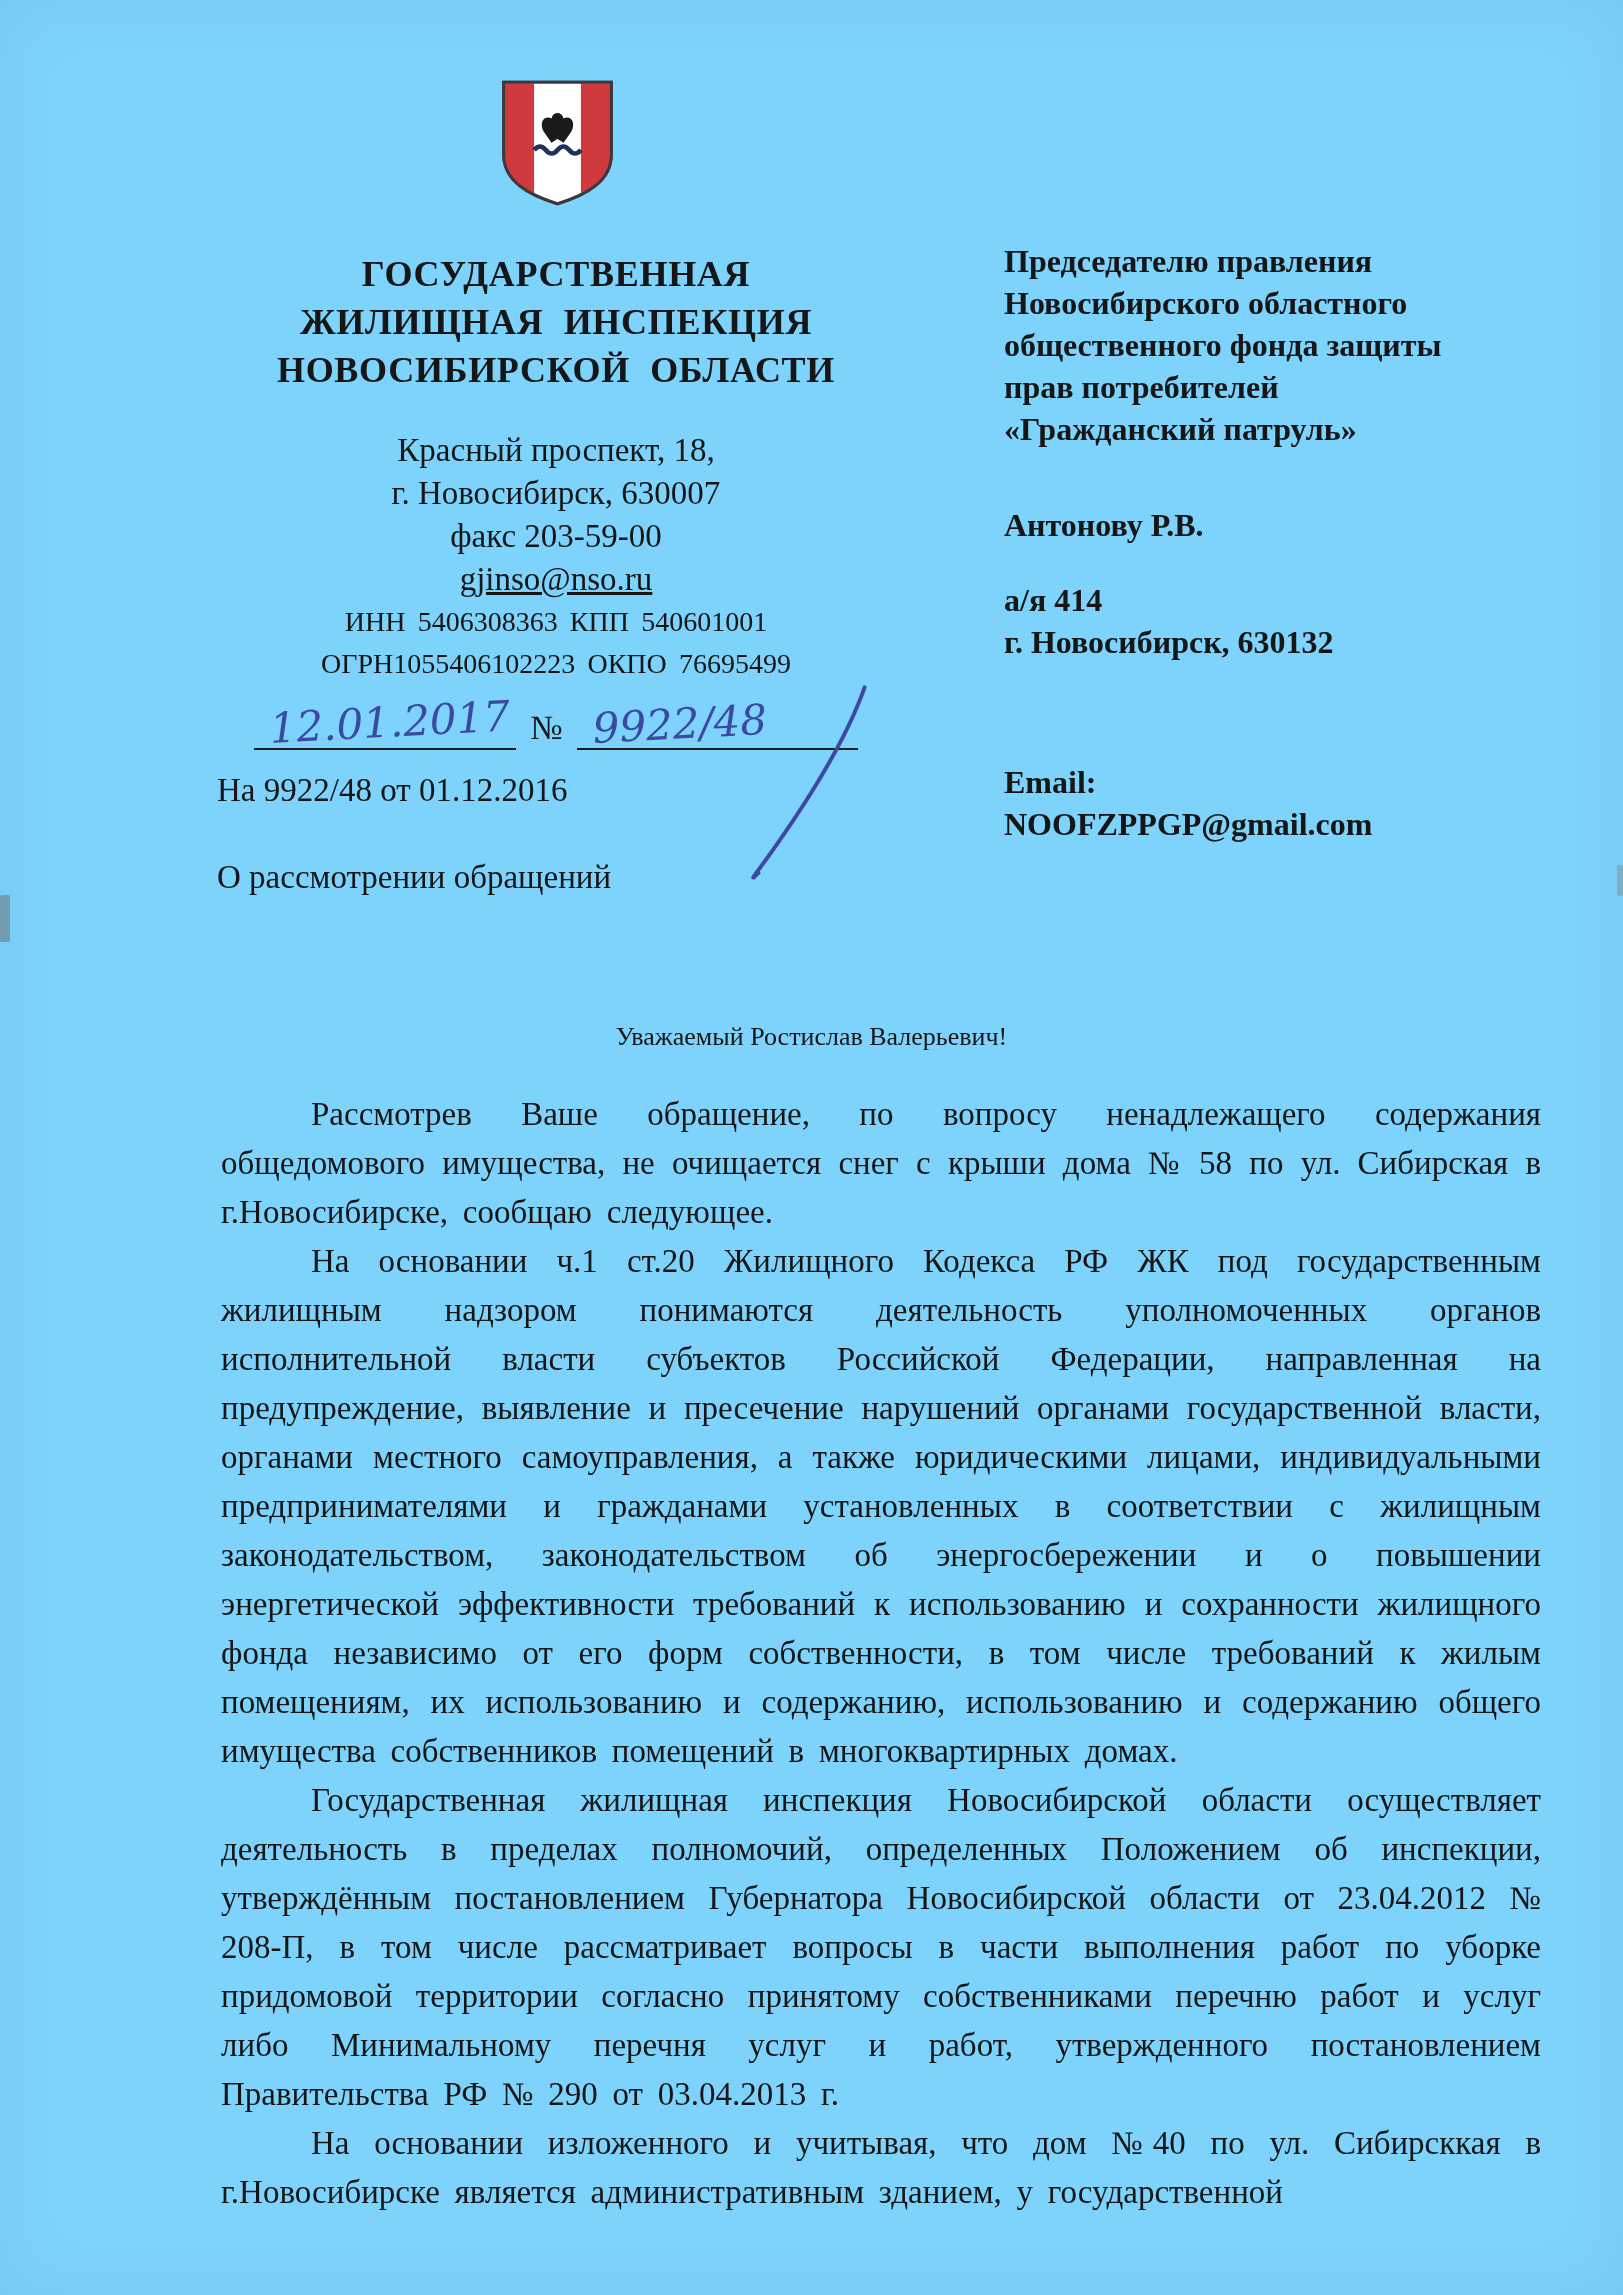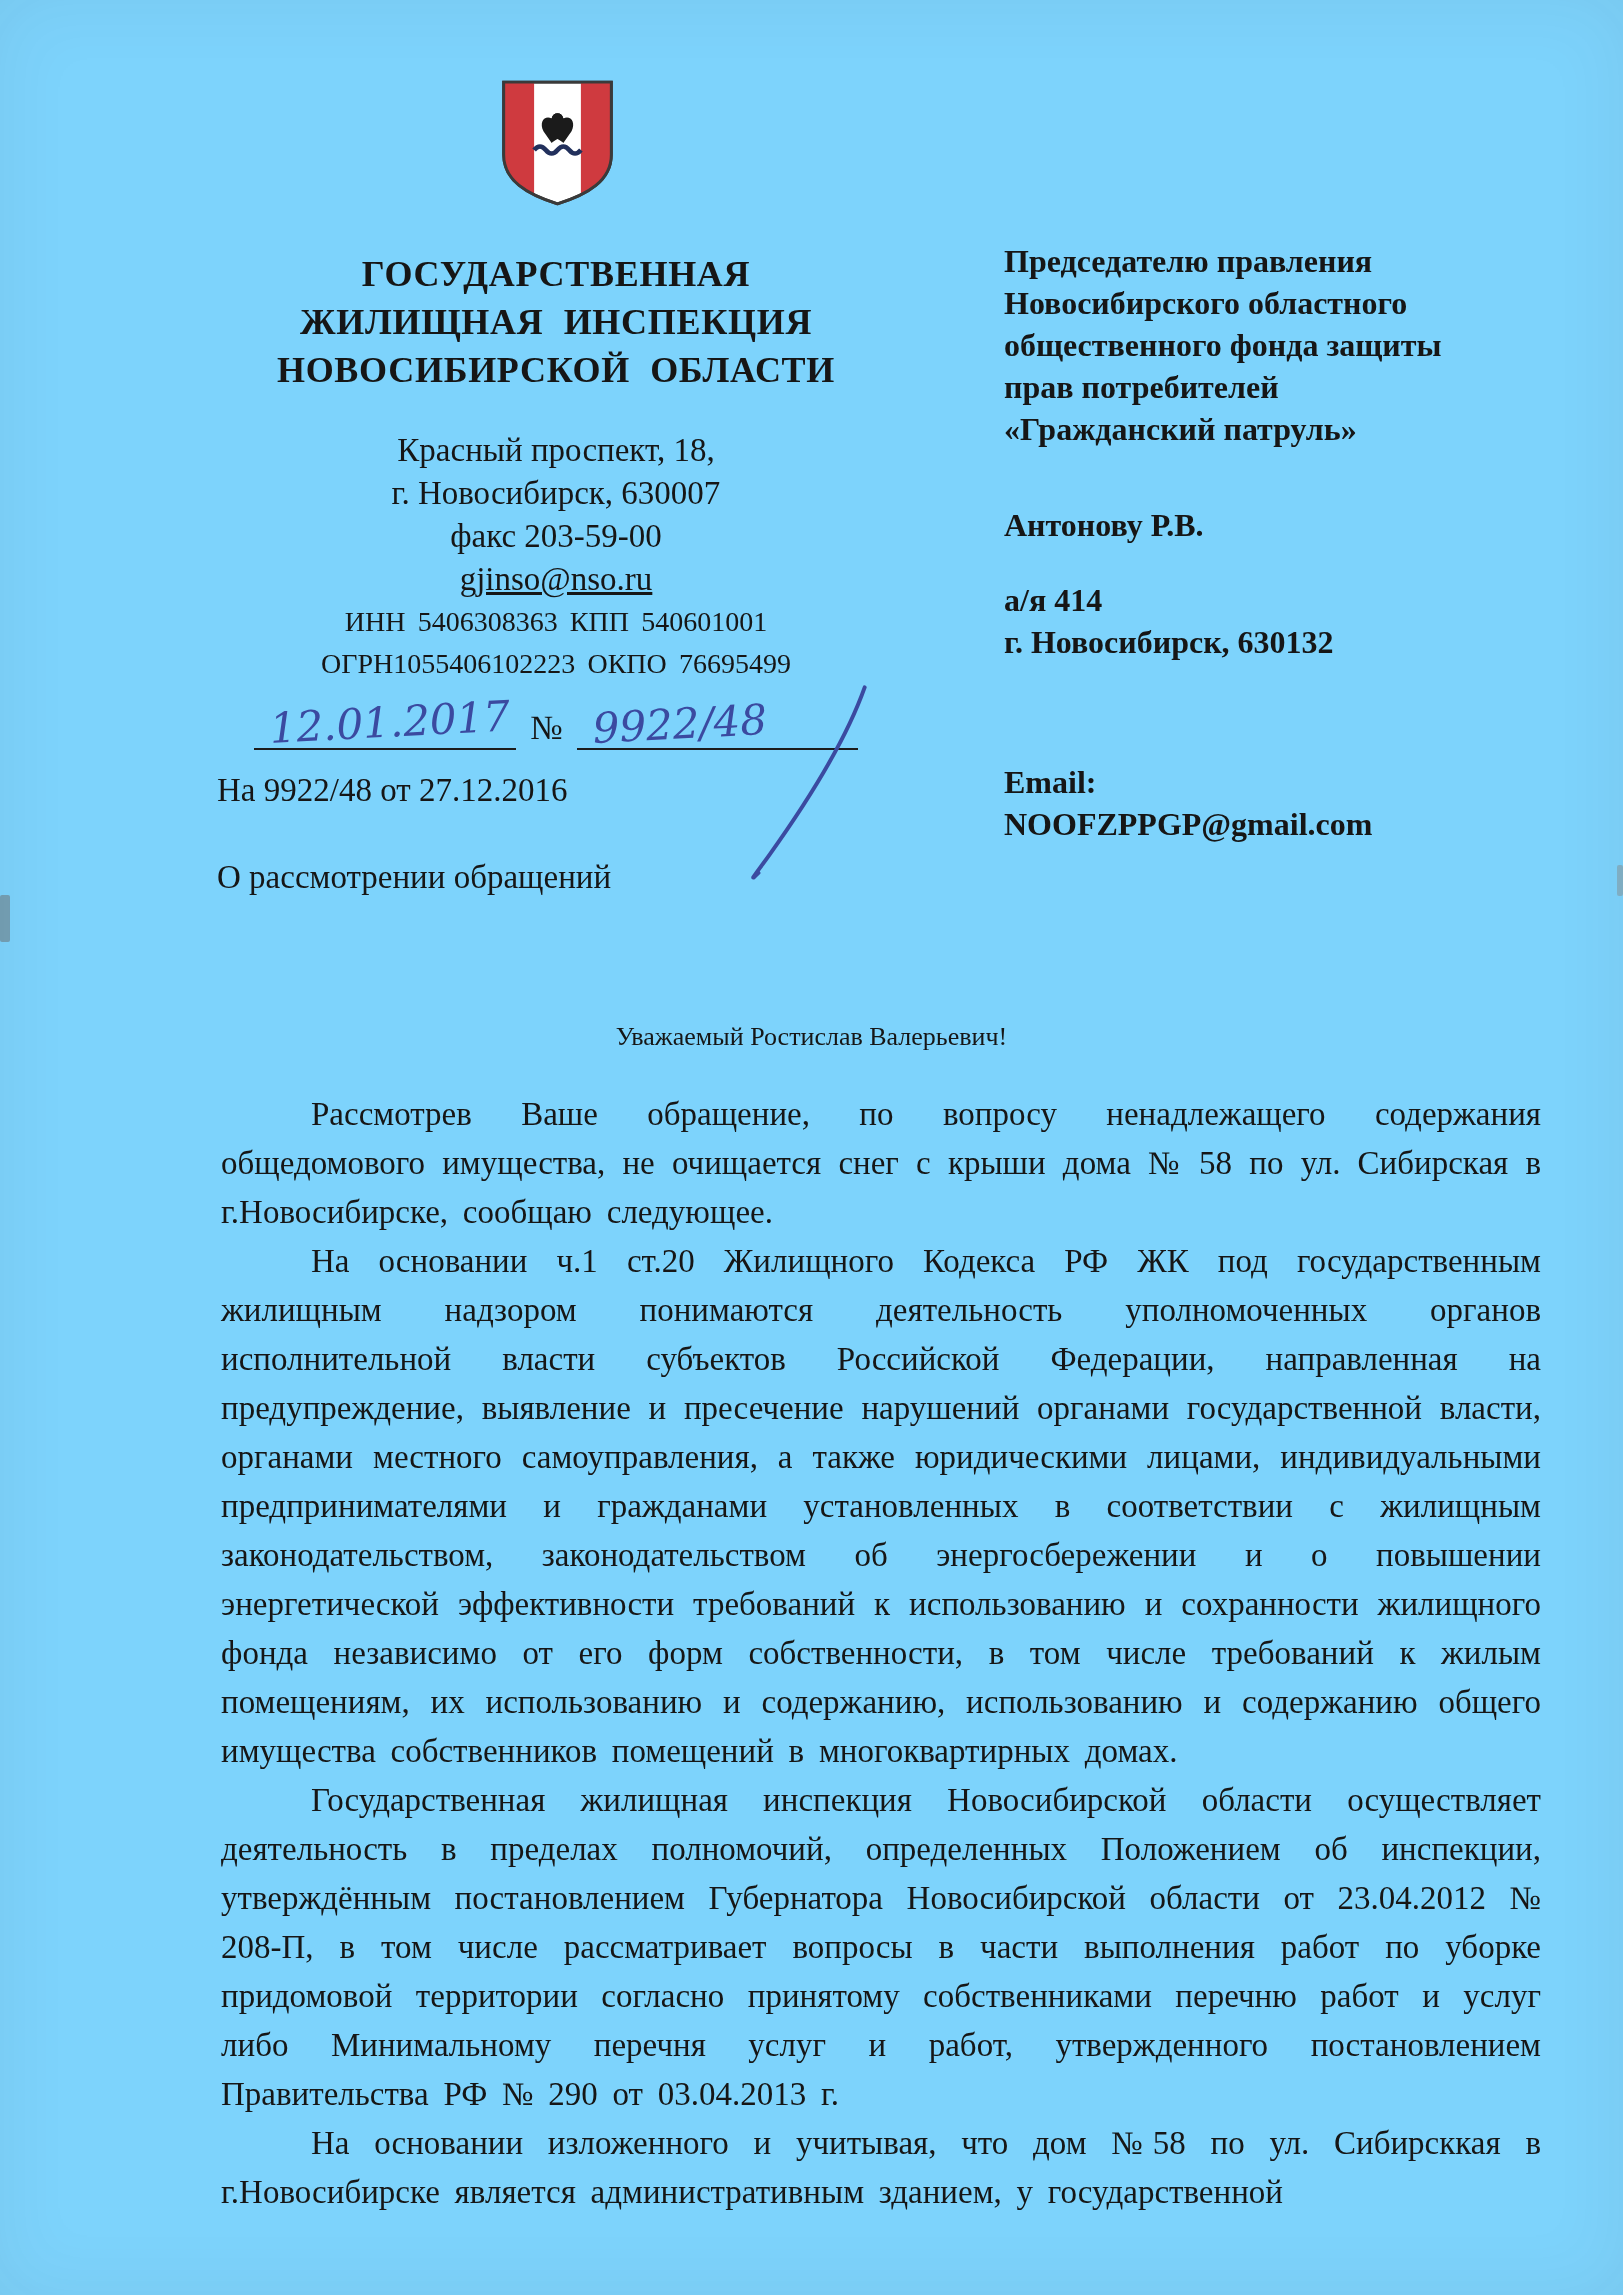--- a/index.html
+++ b/index.html
@@ -113,42 +113,42 @@
       <span class="hw-slot num">
         <span class="handwritten">9922/48</span>
       </span>
     </div>
   </div>
 
   <svg class="flourish" viewBox="0 0 360 360" aria-hidden="true">
     <path d="M 300 25 C 270 110, 205 210, 155 280 C 135 308, 120 326, 138 308" fill="none" stroke="#3b4aa0" stroke-width="6" stroke-linecap="round"></path>
   </svg>
 
-  <div class="reply-ref">На 9922/48 от 27.12.2016</div>
+  <div class="reply-ref">На 9922/48 от 01.12.2016</div>
   <div class="subject">О рассмотрении обращений</div>
 
   <div class="addressee">
     <div>Председателю правления</div>
     <div>Новосибирского областного</div>
     <div>общественного фонда защиты</div>
     <div>прав потребителей</div>
     <div>«Гражданский патруль»</div>
     <div class="name">Антонову Р.В.</div>
     <div class="pobox">а/я 414</div>
     <div>г. Новосибирск, 630132</div>
     <div class="email-label">Email:</div>
     <div>NOOFZPPGP@gmail.com</div>
   </div>
 
   <div class="salutation">Уважаемый Ростислав Валерьевич!</div>
   <div class="body-text">
     <p>Рассмотрев Ваше обращение, по вопросу ненадлежащего содержания общедомового имущества, не очищается снег с крыши дома № 58 по ул. Сибирская в г.Новосибирске, сообщаю следующее.</p>
     <p>На основании ч.1 ст.20 Жилищного Кодекса РФ ЖК под государственным жилищным надзором понимаются деятельность уполномоченных органов исполнительной власти субъектов Российской Федерации, направленная на предупреждение, выявление и пресечение нарушений органами государственной власти, органами местного самоуправления, а также юридическими лицами, индивидуальными предпринимателями и гражданами установленных в соответствии с жилищным законодательством, законодательством об энергосбережении и о повышении энергетической эффективности требований к использованию и сохранности жилищного фонда независимо от его форм собственности, в том числе требований к жилым помещениям, их использованию и содержанию, использованию и содержанию общего имущества собственников помещений в многоквартирных домах.</p>
     <p>Государственная жилищная инспекция Новосибирской области осуществляет деятельность в пределах полномочий, определенных Положением об инспекции, утверждённым постановлением Губернатора Новосибирской области от 23.04.2012 № 208-П, в том числе рассматривает вопросы в части выполнения работ по уборке придомовой территории согласно принятому собственниками перечню работ и услуг либо Минимальному перечня услуг и работ, утвержденного постановлением Правительства РФ № 290 от 03.04.2013 г.</p>
-    <p>На основании изложенного и учитывая, что дом №58 по ул. Сибирсккая в г.Новосибирске является административным зданием, у государственной</p>
+    <p>На основании изложенного и учитывая, что дом №40 по ул. Сибирсккая в г.Новосибирске является административным зданием, у государственной</p>
   </div>
 
   <div class="artifact-left"></div>
   <div class="artifact-right"></div>
   <div class="vignette"></div>
 
 </div>
 
 
 </body></html>

